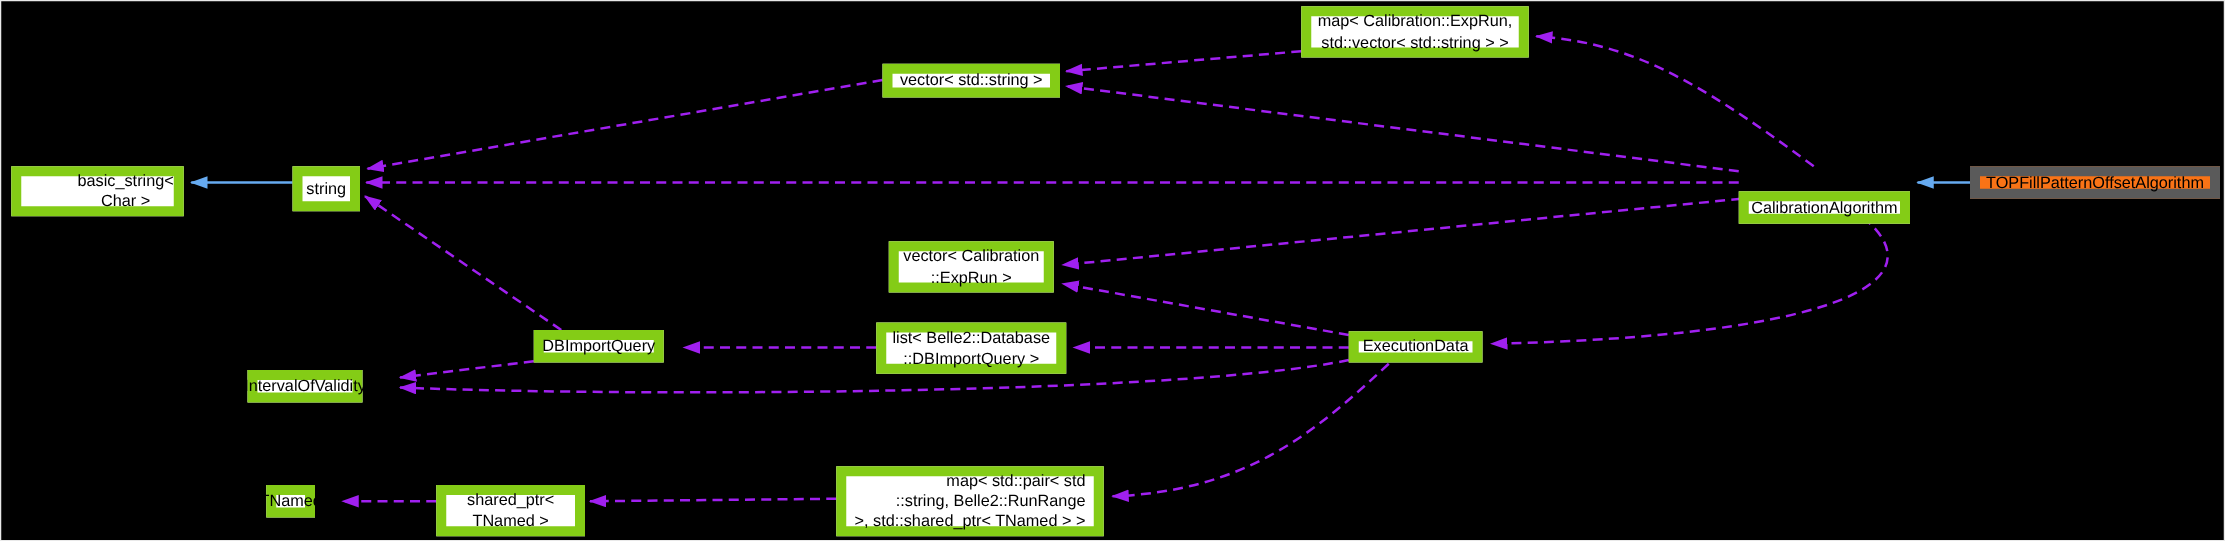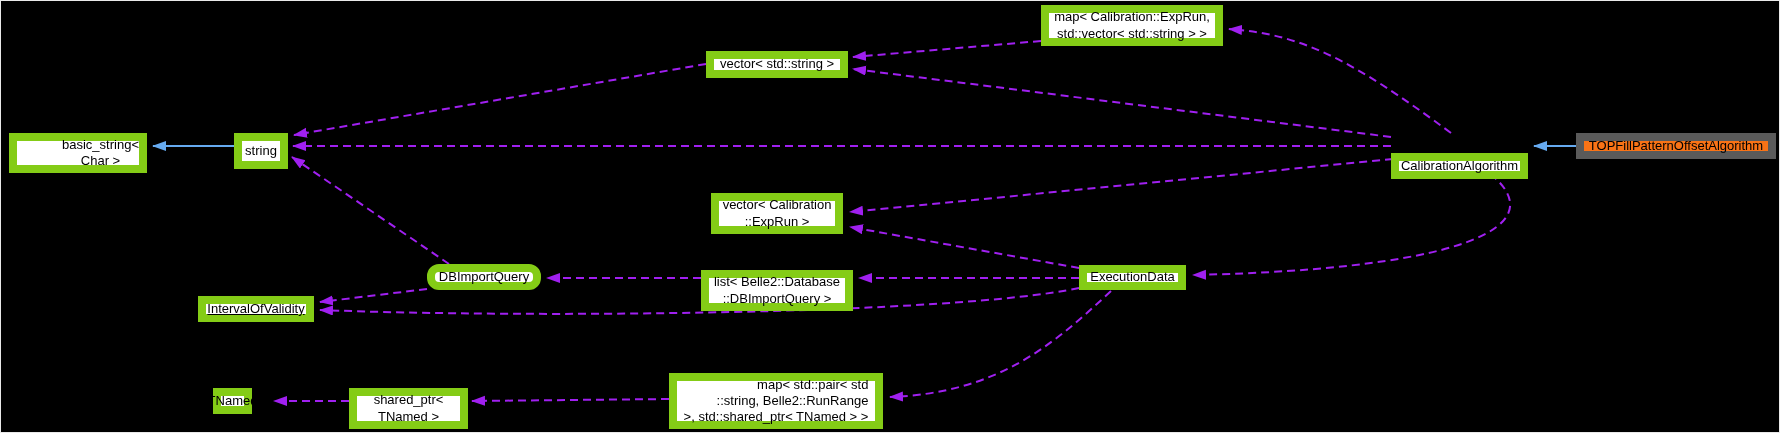--- a/index.html
+++ b/index.html
@@ -80,25 +80,25 @@
   <div class="node" style="left:1040px;top:4px;width:182px;height:41px;">map&lt; Calibration::ExpRun,
 std::vector&lt; std::string &gt; &gt;</div>
 
   <div class="node" style="left:1390px;top:132px;width:137px;height:26px;margin-top:20px;">CalibrationAlgorithm</div>
 
   <div class="node highlight" style="left:1575px;top:132px;width:200px;height:26px;">TOPFillPatternOffsetAlgorithm</div>
 
   <div class="node" style="left:710px;top:192px;width:132px;height:41px;">vector&lt; Calibration
 ::ExpRun &gt;</div>
 
-  <div class="node" style="left:426px;top:263px;width:114px;height:26px;border-radius:12px;">DBImportQuery</div>
+  <div class="node" style="left:426px;top:263px;width:104px;height:26px;">DBImportQuery</div>
 
-  <div class="node" style="left:197px;top:295px;width:116px;height:26px;text-decoration:underline;">IntervalOfValidity</div>
+  <div class="node" style="left:197px;top:295px;width:92px;height:26px;">IntervalOfValidity</div>
 
-  <div class="node" style="left:700px;top:257px;width:152px;height:41px;margin-top:12px;">list&lt; Belle2::Database
+  <div class="node" style="left:700px;top:257px;width:152px;height:41px;">list&lt; Belle2::Database
 ::DBImportQuery &gt;</div>
 
   <div class="node" style="left:1078px;top:264px;width:107px;height:25px;">ExecutionData</div>
 
   <div class="node" style="left:212px;top:387px;width:39px;height:26px;">TNamed</div>
 
   <div class="node" style="left:348px;top:387px;width:119px;height:41px;">shared_ptr&lt; TNamed &gt;</div>
 
   <div class="node" style="left:668px;top:372px;width:214px;height:56px;text-align:right;">map&lt; std::pair&lt; std
 ::string, Belle2::RunRange

